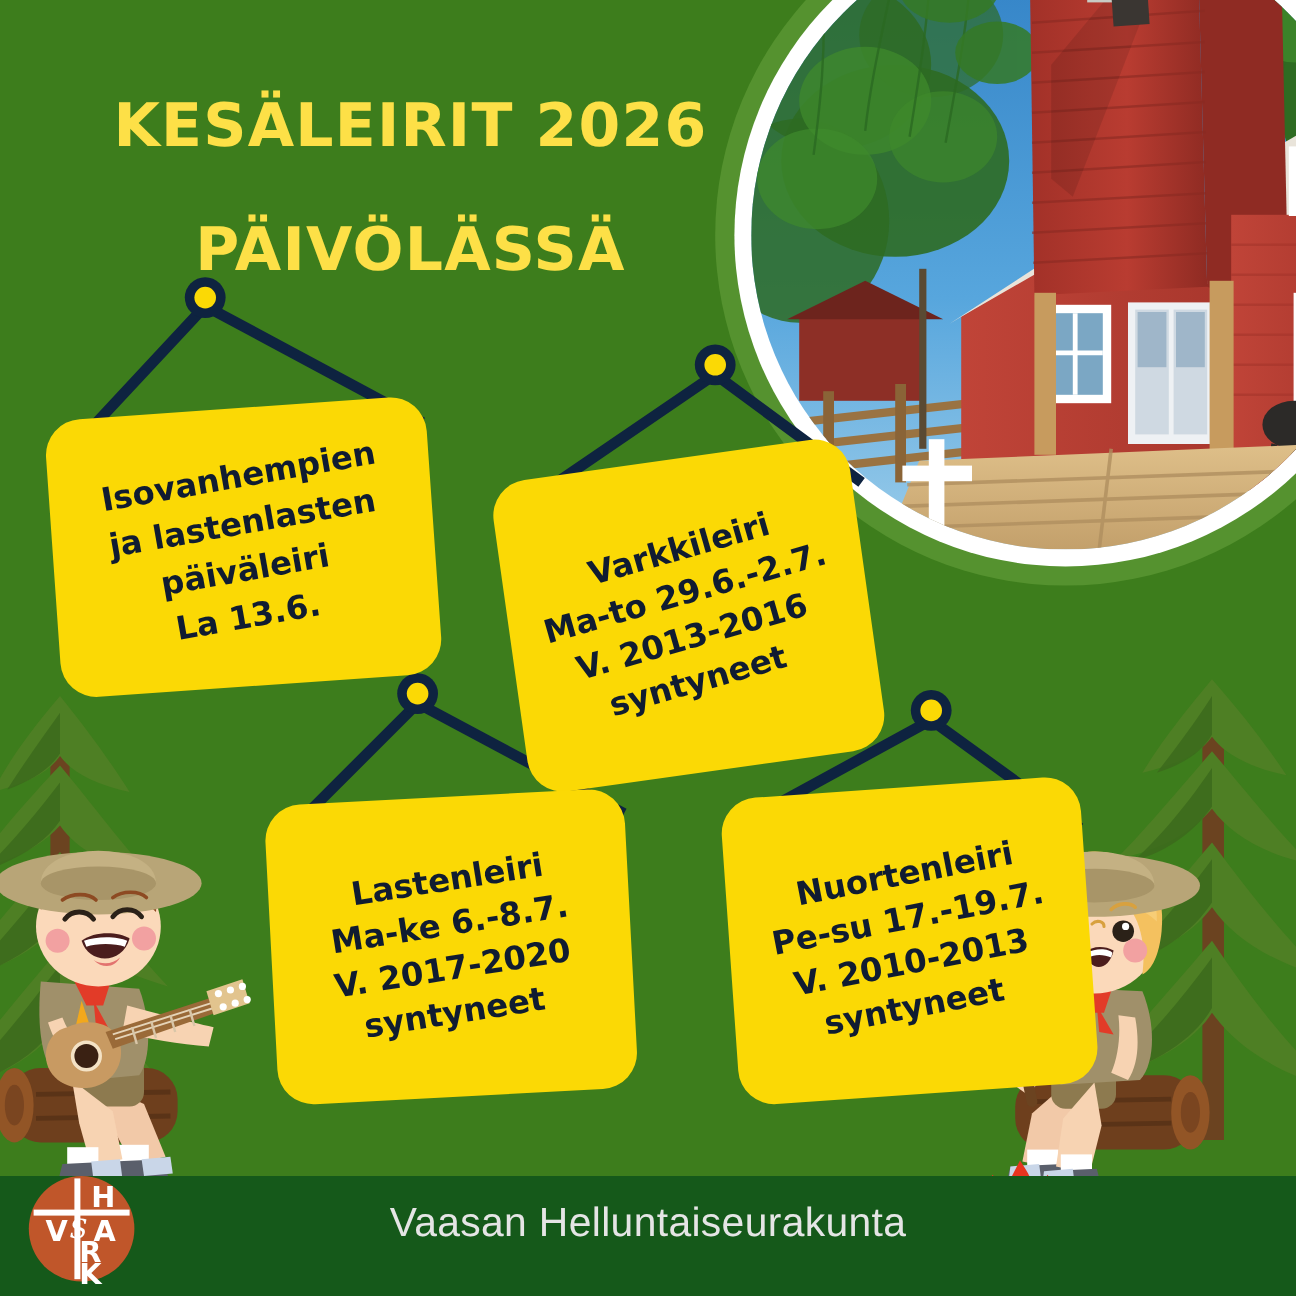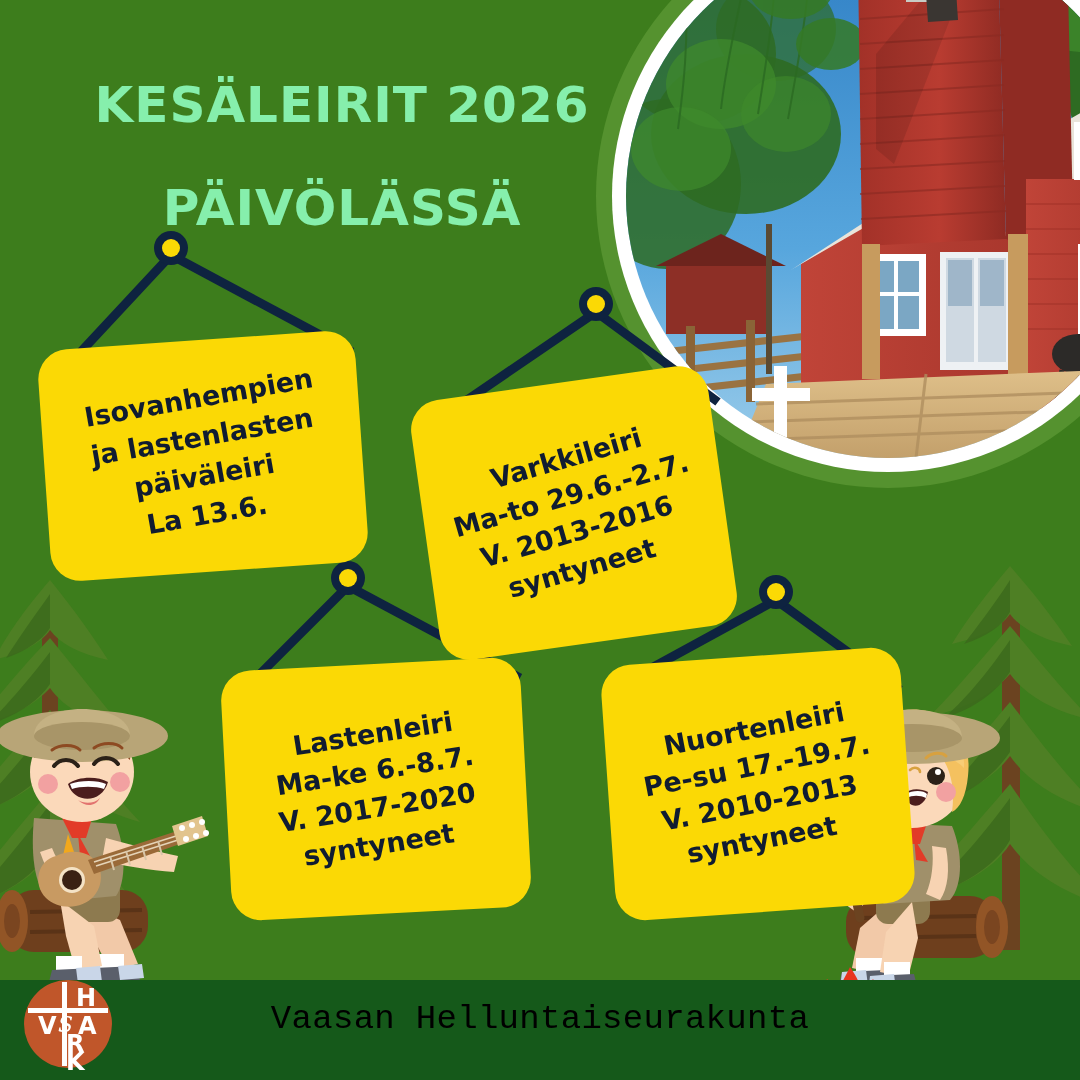--- a/index.html
+++ b/index.html
@@ -24,21 +24,21 @@
   }
   .photo-clip{
     position:absolute; left:626px; top:-66px; width:524px; height:524px;
     border-radius:50%; overflow:hidden;
   }
   .photo-clip svg{display:block;}
 
   
   .title{
     position:absolute; left:62px; top:76px; width:560px;
-    color:#86efac;
+    color:#fde047;
     font-weight:bold;
     font-size:50px;
     line-height:1.18;
     letter-spacing:1px;
     text-align:center;
     font-family:"DejaVu Sans", sans-serif;
   }
   .title .l1{display:block;}
   .title .l2{display:block;margin-top:44px;}
 
@@ -76,23 +76,23 @@
   #scout-right{left:820px;top:560px;width:270px;height:430px;}
   #campfire{left:795px;top:965px;width:110px;height:70px;}
 
   
   .footer{
     position:absolute;left:0;top:980px;width:1080px;height:100px;
     background:#15591a;
   }
   .footer-text{
     position:absolute;left:0;top:1000px;width:1080px;
-    text-align:center;color:#000000;
+    text-align:center;color:#e5e5e5;
     font-size:34px;letter-spacing:0.3px;
-    font-family:Liberation Mono, monospace;
+    font-family:Liberation Sans, sans-serif;
   }
   .logo{position:absolute;left:20px;top:976px;width:96px;height:96px;}
 </style>
 </head>
 <body>
 
 <div id="poster">
 
   <div class="photo-outer"></div>
   <div class="photo-ring"></div>

